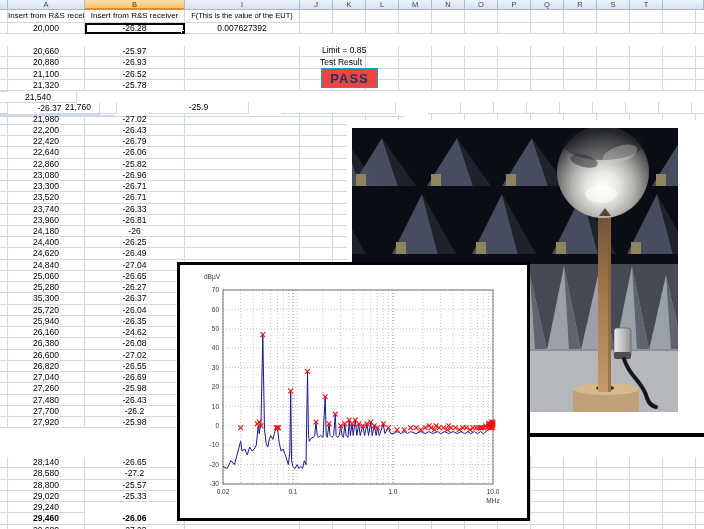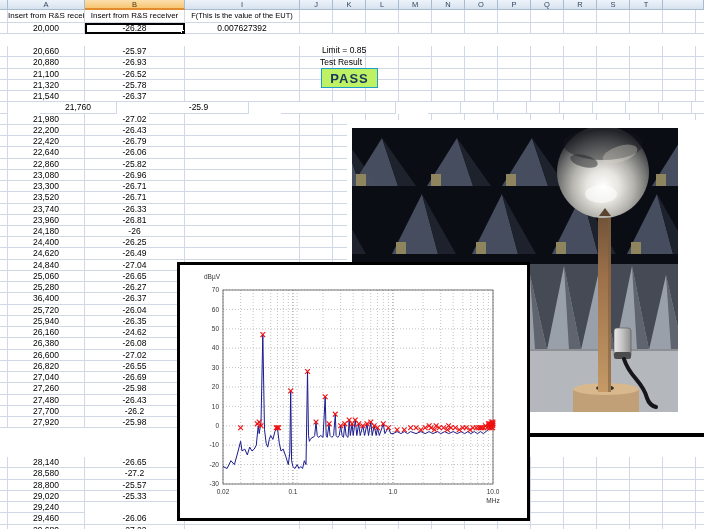--- a/index.html
+++ b/index.html
@@ -99,21 +99,21 @@
         <div class="cell" style="width: 115px;"></div>
         <div class="cell filler" style="width: 404px;"></div>
       </div>
       <div class="row" style="height: 11.2444px; line-height: 10.2444px;">
         <div class="cell stub" style="width: 8px;"></div>
         <div class="cell" style="width: 77px;">21,320</div>
         <div class="cell" style="width: 100px;">-25.78</div>
         <div class="cell" style="width: 115px;"></div>
         <div class="cell filler" style="width: 404px;"></div>
       </div>
-      <div class="row" style="height: 11.2444px; line-height: 10.2444px;">
+      <div class="row" style="height: 11.2444px; line-height: 10.2444px; flex-direction: column;">
         <div class="cell stub" style="width: 8px;"></div>
         <div class="cell" style="width: 77px;">21,540</div>
         <div class="cell" style="width: 100px;">-26.37</div>
         <div class="cell" style="width: 115px;"></div>
         <div class="cell filler" style="width: 404px;"></div>
       </div>
       <div class="row" style="height: 11.2444px; line-height: 10.2444px; gap: 32px;">
         <div class="cell stub" style="width: 8px;"></div>
         <div class="cell" style="width: 77px;">21,760</div>
         <div class="cell" style="width: 100px;">-25.9</div>
@@ -227,21 +227,21 @@
       </div>
       <div class="row" style="height: 11.2444px; line-height: 10.2444px;">
         <div class="cell stub" style="width: 8px;"></div>
         <div class="cell" style="width: 77px;">25,280</div>
         <div class="cell" style="width: 100px;">-26.27</div>
         <div class="cell" style="width: 115px;"></div>
         <div class="cell filler" style="width: 404px;"></div>
       </div>
       <div class="row" style="height: 11.2444px; line-height: 10.2444px;">
         <div class="cell stub" style="width: 8px;"></div>
-        <div class="cell" style="width: 77px;">36,400</div>
+        <div class="cell" style="width: 77px;">35,300</div>
         <div class="cell" style="width: 100px;">-26.37</div>
         <div class="cell" style="width: 115px;"></div>
         <div class="cell filler" style="width: 404px;"></div>
       </div>
       <div class="row" style="height: 11.2444px; line-height: 10.2444px;">
         <div class="cell stub" style="width: 8px;"></div>
         <div class="cell" style="width: 77px;">25,720</div>
         <div class="cell" style="width: 100px;">-26.04</div>
         <div class="cell" style="width: 115px;"></div>
         <div class="cell filler" style="width: 404px;"></div>
@@ -344,39 +344,39 @@
         <div class="cell" style="width: 115px;"></div>
         <div class="cell filler" style="width: 404px;"></div>
       </div>
       <div class="row" style="height: 11.2444px; line-height: 10.2444px;">
         <div class="cell stub" style="width: 8px;"></div>
         <div class="cell" style="width: 77px;">29,240</div>
         <div class="cell" style="width: 100px; margin-top: 48px;">-26.67</div>
         <div class="cell" style="width: 115px;"></div>
         <div class="cell filler" style="width: 404px;"></div>
       </div>
-      <div class="row" style="height: 11.2444px; line-height: 10.2444px;">
+      <div class="row" style="height: 11.2444px; line-height: 10.2444px; font-weight: bold;">
         <div class="cell stub" style="width: 8px;"></div>
         <div class="cell" style="width: 77px;">29,460</div>
         <div class="cell" style="width: 100px;">-26.06</div>
         <div class="cell" style="width: 115px;"></div>
         <div class="cell filler" style="width: 404px;"></div>
       </div>
       <div class="row" style="height: 11.2444px; line-height: 10.2444px;">
         <div class="cell stub" style="width: 8px;"></div>
         <div class="cell" style="width: 77px;">29,680</div>
         <div class="cell" style="width: 100px;">-27.22</div>
         <div class="cell" style="width: 115px;"></div>
         <div class="cell filler" style="width: 404px;"></div>
       </div>
     </div>
 
   <div id="limit" class="ov">Limit = 0.85</div>
   <div id="test" class="ov">Test Result</div>
-  <div id="pass" class="ov" style="background: #bef264; color: rgb(23, 55, 94);">PASS</div>
+  <div id="pass" class="ov" style="background: #ef4444; color: rgb(23, 55, 94);">PASS</div>
 
   <div id="photoinset">
     <svg width="326" height="284" viewBox="0 0 326 284">
       <defs>
         <radialGradient id="sphereG" cx="50%" cy="66%" r="62%">
           <stop offset="0" stop-color="#ffffff"></stop>
           <stop offset="0.28" stop-color="#e7e6e0"></stop>
           <stop offset="0.55" stop-color="#b2b1ab"></stop>
           <stop offset="0.8" stop-color="#6c6d6d"></stop>
           <stop offset="1" stop-color="#2d2f34"></stop>

